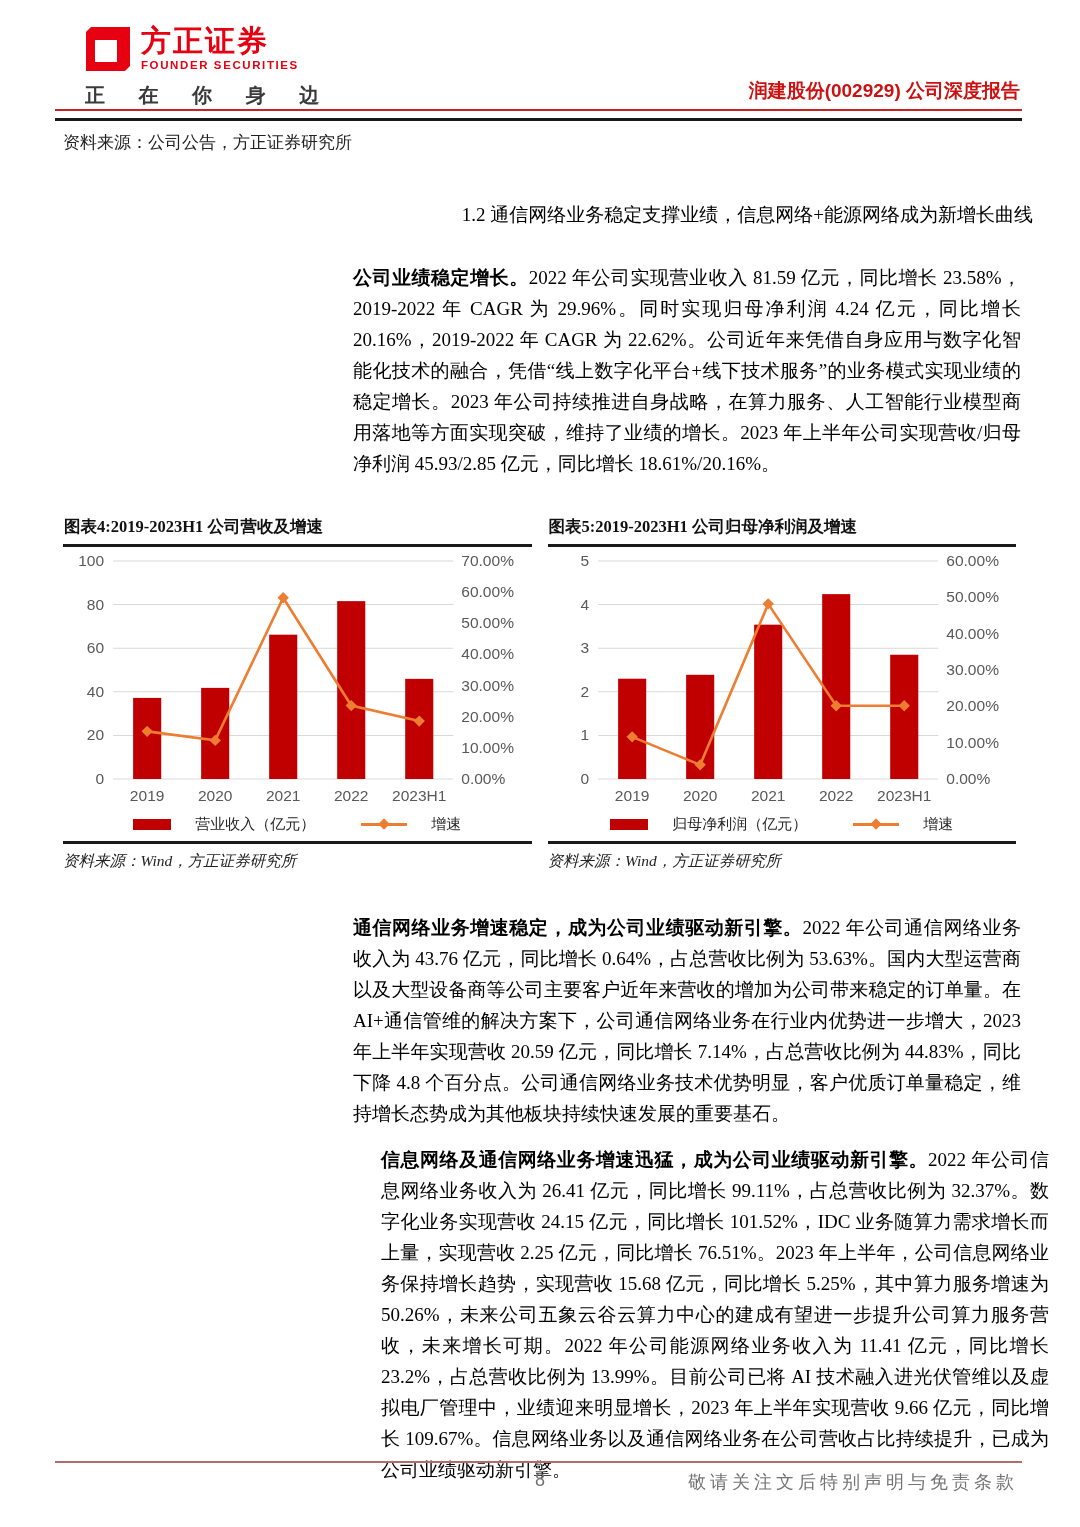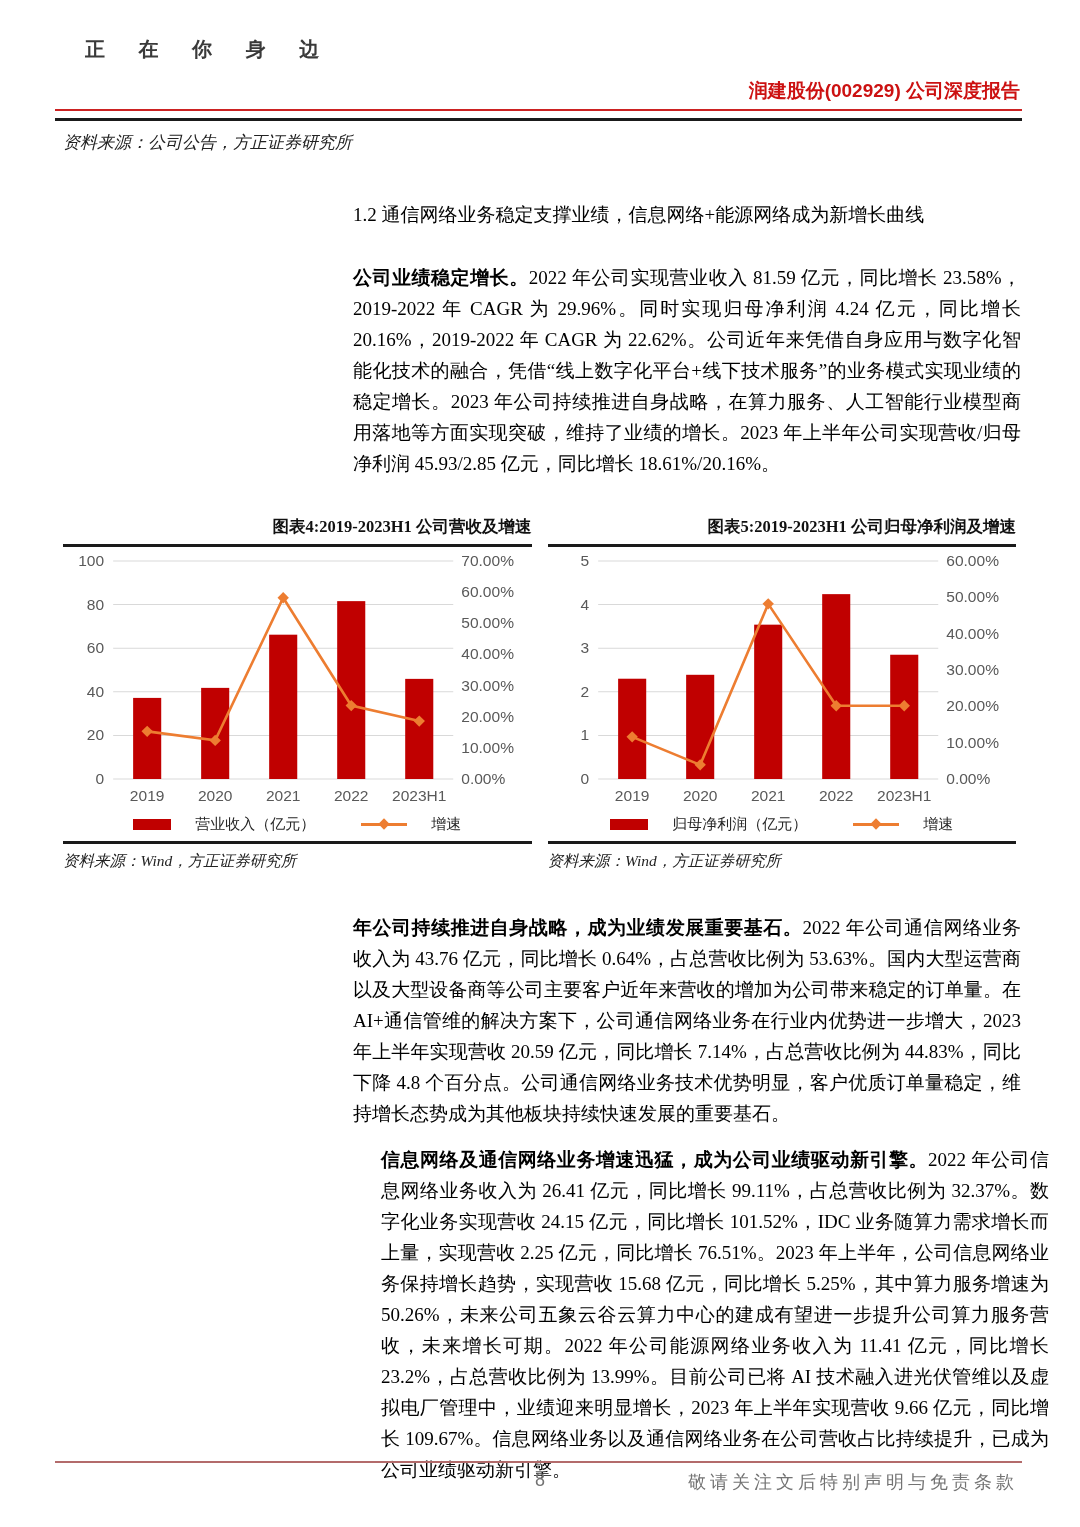--- a/index.html
+++ b/index.html
@@ -13,33 +13,33 @@
   
   .header { position:absolute; top:26px; left:85px; }
   .logo-row { display:flex; align-items:flex-start; gap:10px; }
   .logo-mark { width:46px; height:46px; }
   .brand-cn { font-family:"Liberation Sans","DejaVu Sans",sans-serif; font-weight:bold; font-size:30px; color:#e60012; line-height:1; letter-spacing:2px; }
   .brand-en { font-family:"Liberation Sans","DejaVu Sans",sans-serif; font-weight:bold; font-size:11.5px; color:#e60012; letter-spacing:1.6px; margin-top:3px; }
   .slogan { font-family:"Liberation Sans","DejaVu Sans",sans-serif; font-size:20px; color:#3a3a3a; letter-spacing:14px; margin-top:10px; font-weight:bold; }
   .report-title { position:absolute; top:78px; right:60px; font-family:Liberation Sans, sans-serif; font-weight:bold; font-size:19px; color:#cc1111; }
   .rule-red   { position:absolute; top:109px; left:55px; right:58px; height:2px; background:#cc2222; }
   .rule-black { position:absolute; top:118px; left:55px; right:58px; height:3px; background:#1a1a1a; }
-  .source-top { position:absolute; top:131px; left:63px; font-style:italic; font-size:17px; color:#222; }
+  .source-top { position:absolute; top:131px; left:63px; font-size:17px; color:#222; }
   
-  .section-heading { position:absolute; top:202px; left:353px; width:680px; font-size:19px; color:#000; }
+  .section-heading { position:absolute; top:202px; left:353px; width:680px; font-size:19px; color:#000;text-align:right; }
   .para { position:absolute; left:353px; width:668px; font-size:19px; line-height:31px; text-align:justify; color:#000; }
   .para b { font-weight:bold; }
   #para-1 { top:262px; }
   #para-2 { top:912px; }
   #para-3 { top:1144px;margin-left:28px; }
   
   .charts-row { position:absolute; top:516px; left:63px; width:953px; display:flex; gap:16px; }
   .chart-panel { flex:1; }
   .chart-title { font-size:16.5px; font-weight:bold; color:#111; padding:0 0 6px 1px;
-                 border-bottom:3px solid #1a1a1a; font-family:"Liberation Serif",serif;text-align:right; }
+                 border-bottom:3px solid #1a1a1a; font-family:"Liberation Serif",serif; }
   .chart-canvas { display:block; width:100%; height:262px; }
   .legend { display:flex; justify-content:center; align-items:center; gap:46px; height:30px;
             font-size:15px; color:#262626; }
   .legend-item { display:flex; align-items:center; gap:24px; }
   .swatch-bar { width:38px; height:11px; background:#c00000; }
   .swatch-line { position:relative; width:46px; height:3px; background:#ed7d31; }
   .swatch-line::after { content:""; position:absolute; left:50%; top:50%; width:8px; height:8px;
                         background:#ed7d31; transform:translate(-50%,-50%) rotate(45deg); }
   .chart-source { border-top:3px solid #1a1a1a; margin-top:2px; padding-top:7px;
                   font-style:italic; font-size:15.5px; color:#222; }
@@ -49,20 +49,30 @@
                  font-family:"Liberation Sans","DejaVu Sans",sans-serif; font-size:18px; color:#737373; }
   .footer-disclaimer { position:absolute; top:1470px; right:62px;
                  font-family:"Liberation Sans","DejaVu Sans",sans-serif; font-size:18px; color:#737373; letter-spacing:4px; }
 </style>
 </head>
 <body>
 
 <div class="page">
 
   <div class="header">
+    <div class="logo-row">
+      <svg class="logo-mark" viewBox="0 0 46 46">
+        <path d="M6 1 L45 1 L45 40 L40 45 L1 45 L1 6 Z" fill="#e60012"></path>
+        <path d="M10 14 L32 14 L32 36 L10 36 Z" fill="#ffffff"></path>
+      </svg>
+      <div>
+        <div class="brand-cn">方正证券</div>
+        <div class="brand-en">FOUNDER SECURITIES</div>
+      </div>
+    </div>
     <div class="slogan">正 在 你 身 边</div>
   </div>
   <div class="report-title">润建股份(002929) 公司深度报告</div>
   <div class="rule-red"></div>
   <div class="rule-black"></div>
   <div class="source-top">资料来源：公司公告，方正证券研究所</div>
 
   <div class="section-heading">1.2 通信网络业务稳定支撑业绩，信息网络+能源网络成为新增长曲线</div>
   <p class="para" id="para-1"><b>公司业绩稳定增长。</b><span>2022 年公司实现营业收入 81.59 亿元，同比增长 23.58%，2019-2022 年 CAGR 为 29.96%。同时实现归母净利润 4.24 亿元，同比增长 20.16%，2019-2022 年 CAGR 为 22.62%。公司近年来凭借自身应用与数字化智能化技术的融合，凭借“线上数字化平台+线下技术服务”的业务模式实现业绩的稳定增长。2023 年公司持续推进自身战略，在算力服务、人工智能行业模型商用落地等方面实现突破，维持了业绩的增长。2023 年上半年公司实现营收/归母净利润 45.93/2.85 亿元，同比增长 18.61%/20.16%。</span></p>
 
@@ -166,20 +176,20 @@
         </div>
         <div class="legend-item">
           <span class="swatch-line"></span>
           <span>增速</span>
         </div>
       </div>
       <div class="chart-source">资料来源：Wind，方正证券研究所</div>
     </div>
   </div>
 
-  <p class="para" id="para-2"><b>年公司持续推进自身战略，成为业绩发展重要基石。</b><span>2022 年公司通信网络业务收入为 43.76 亿元，同比增长 0.64%，占总营收比例为 53.63%。国内大型运营商以及大型设备商等公司主要客户近年来营收的增加为公司带来稳定的订单量。在 AI+通信管维的解决方案下，公司通信网络业务在行业内优势进一步增大，2023 年上半年实现营收 20.59 亿元，同比增长 7.14%，占总营收比例为 44.83%，同比下降 4.8 个百分点。公司通信网络业务技术优势明显，客户优质订单量稳定，维持增长态势成为其他板块持续快速发展的重要基石。</span></p>
+  <p class="para" id="para-2"><b>通信网络业务增速稳定，成为公司业绩驱动新引擎。</b><span>2022 年公司通信网络业务收入为 43.76 亿元，同比增长 0.64%，占总营收比例为 53.63%。国内大型运营商以及大型设备商等公司主要客户近年来营收的增加为公司带来稳定的订单量。在 AI+通信管维的解决方案下，公司通信网络业务在行业内优势进一步增大，2023 年上半年实现营收 20.59 亿元，同比增长 7.14%，占总营收比例为 44.83%，同比下降 4.8 个百分点。公司通信网络业务技术优势明显，客户优质订单量稳定，维持增长态势成为其他板块持续快速发展的重要基石。</span></p>
   <p class="para" id="para-3"><b>信息网络及通信网络业务增速迅猛，成为公司业绩驱动新引擎。</b><span>2022 年公司信息网络业务收入为 26.41 亿元，同比增长 99.11%，占总营收比例为 32.37%。数字化业务实现营收 24.15 亿元，同比增长 101.52%，IDC 业务随算力需求增长而上量，实现营收 2.25 亿元，同比增长 76.51%。2023 年上半年，公司信息网络业务保持增长趋势，实现营收 15.68 亿元，同比增长 5.25%，其中算力服务增速为 50.26%，未来公司五象云谷云算力中心的建成有望进一步提升公司算力服务营收，未来增长可期。2022 年公司能源网络业务收入为 11.41 亿元，同比增长 23.2%，占总营收比例为 13.99%。目前公司已将 AI 技术融入进光伏管维以及虚拟电厂管理中，业绩迎来明显增长，2023 年上半年实现营收 9.66 亿元，同比增长 109.67%。信息网络业务以及通信网络业务在公司营收占比持续提升，已成为公司业绩驱动新引擎。</span></p>
 
   <div class="footer-rule"></div>
   <div class="footer-page">8</div>
   <div class="footer-disclaimer">敬请关注文后特别声明与免责条款</div>
 
 </div>
 
 </body></html>

